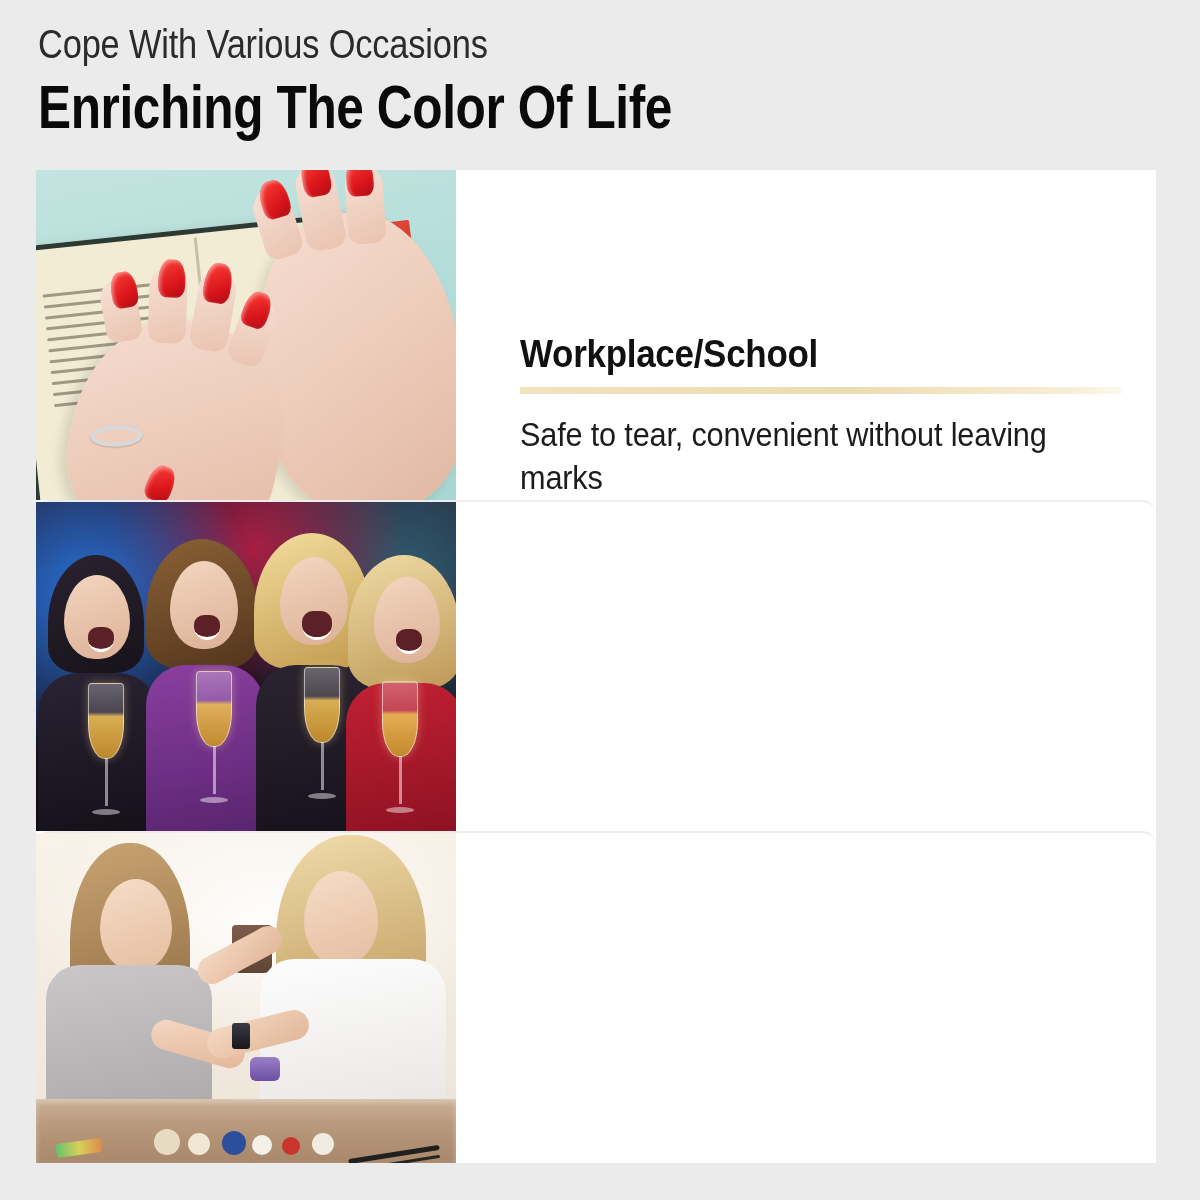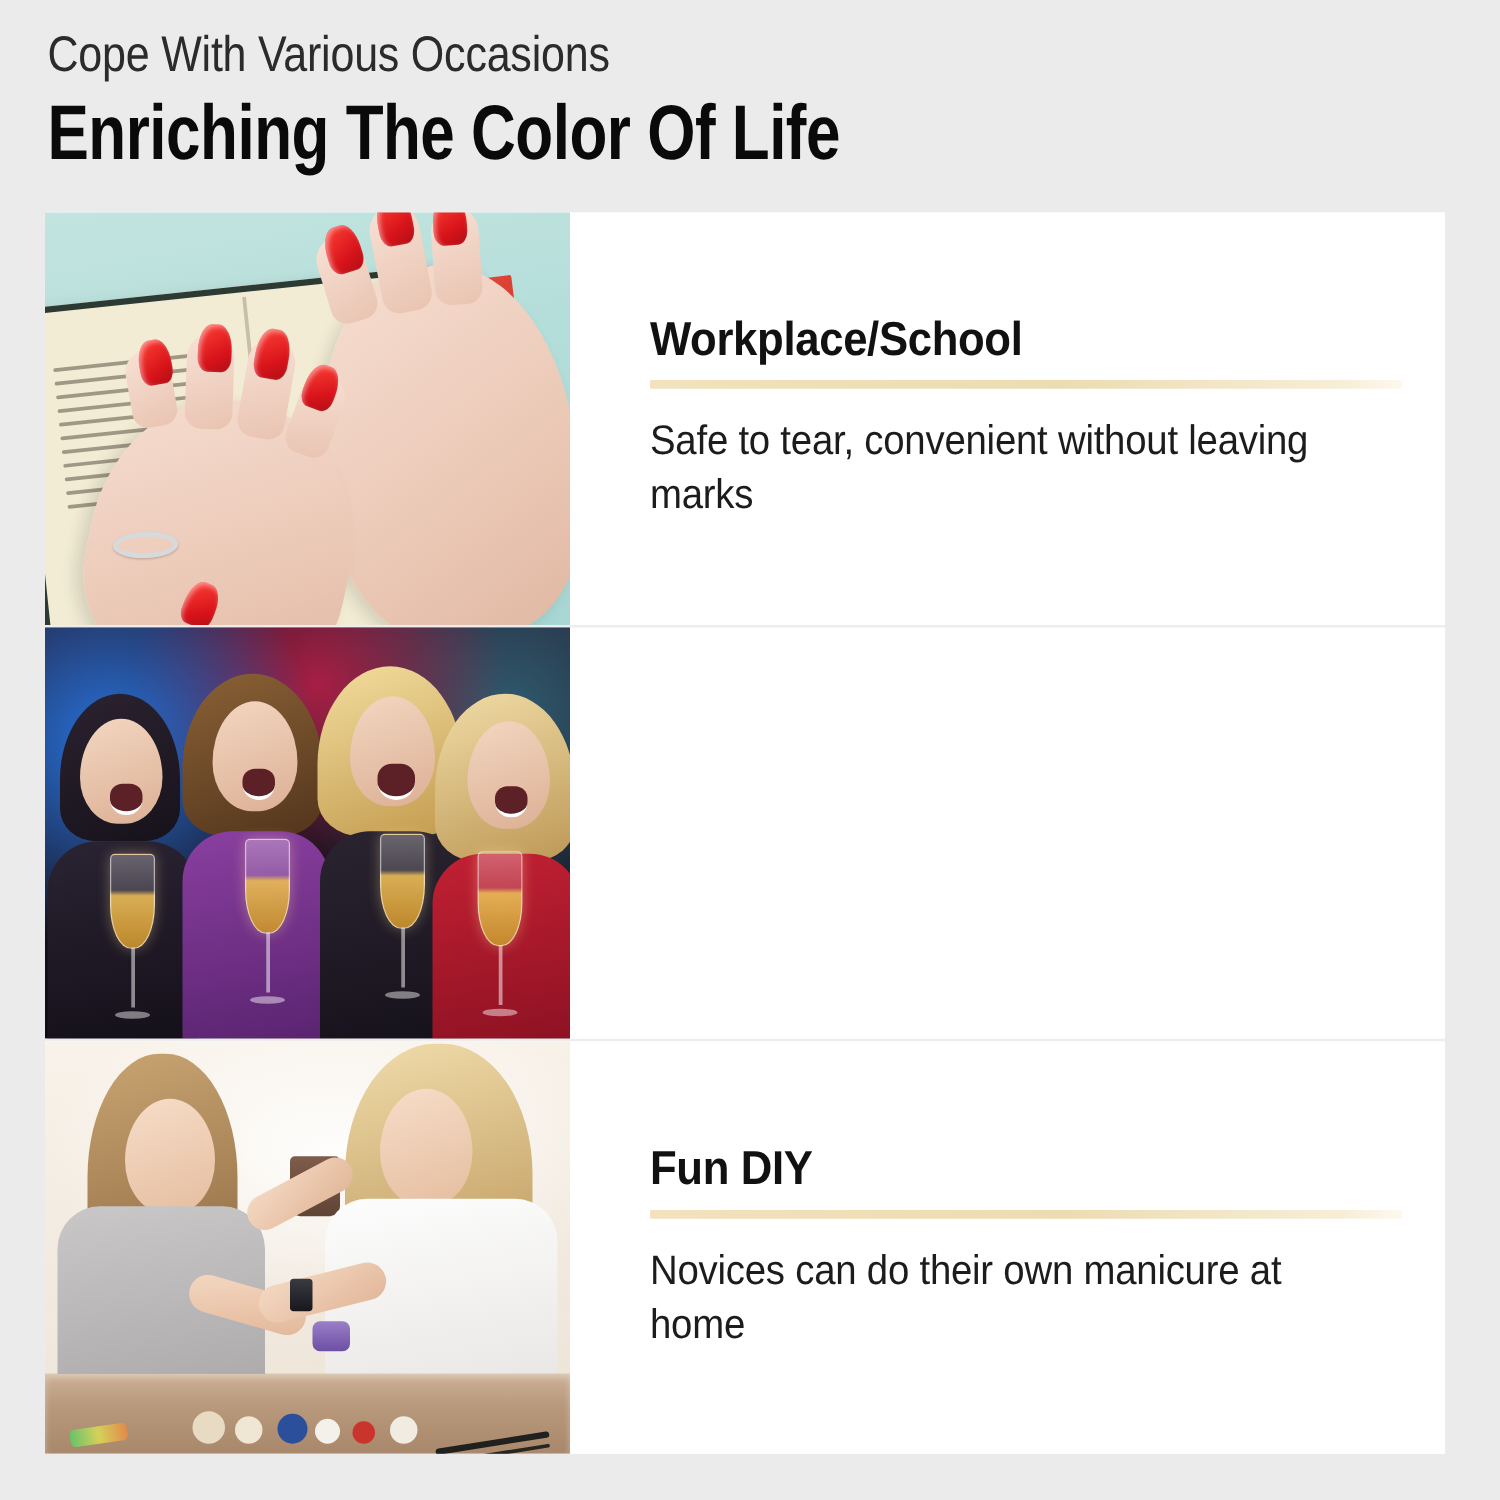--- a/index.html
+++ b/index.html
@@ -59,24 +59,25 @@
     height: 993px;
     background: #ffffff;
     box-sizing: border-box;
     display: flex;
     flex-direction: column;
   }
 
   .row {
     display: flex;
     flex-direction: row;
-    align-items: center;
+    align-items: flex-end;
     height: 331px;
     position: relative;
     background: #ffffff;
+    border-radius: 14px;
   }
   .row + .row {
     border-top: 2px solid #ededed;
   }
 
   .thumb {
     width: 420px;
     height: 100%;
     flex: 0 0 420px;
     position: relative;
@@ -431,21 +432,16 @@
         <div class="supply" style="left:20px;  width:46px; height:14px; background:linear-gradient(90deg,#67c36a,#d6d05a,#e08b4a); border-radius:4px; transform:rotate(-8deg);"></div>
         <div class="supply" style="left:118px; width:26px; height:26px; background:#e7dcc3;"></div>
         <div class="supply" style="left:152px; width:22px; height:22px; background:#efe7d3;"></div>
         <div class="supply" style="left:186px; width:24px; height:24px; background:#2b4f9a;"></div>
         <div class="supply" style="left:216px; width:20px; height:20px; background:#f4f1ea;"></div>
         <div class="supply" style="left:246px; width:18px; height:18px; background:#c9342d;"></div>
         <div class="supply" style="left:276px; width:22px; height:22px; background:#f0ece2;"></div>
         <div class="brushes"></div>
       </div>
 
-      <div class="content">
-        <div class="cat-title">Fun DIY</div>
-        <div class="rule"></div>
-        <div class="cat-desc">Novices can do their own manicure at home</div>
-      </div>
     </div>
 
   </div>
 </div>
 
 </body></html>

